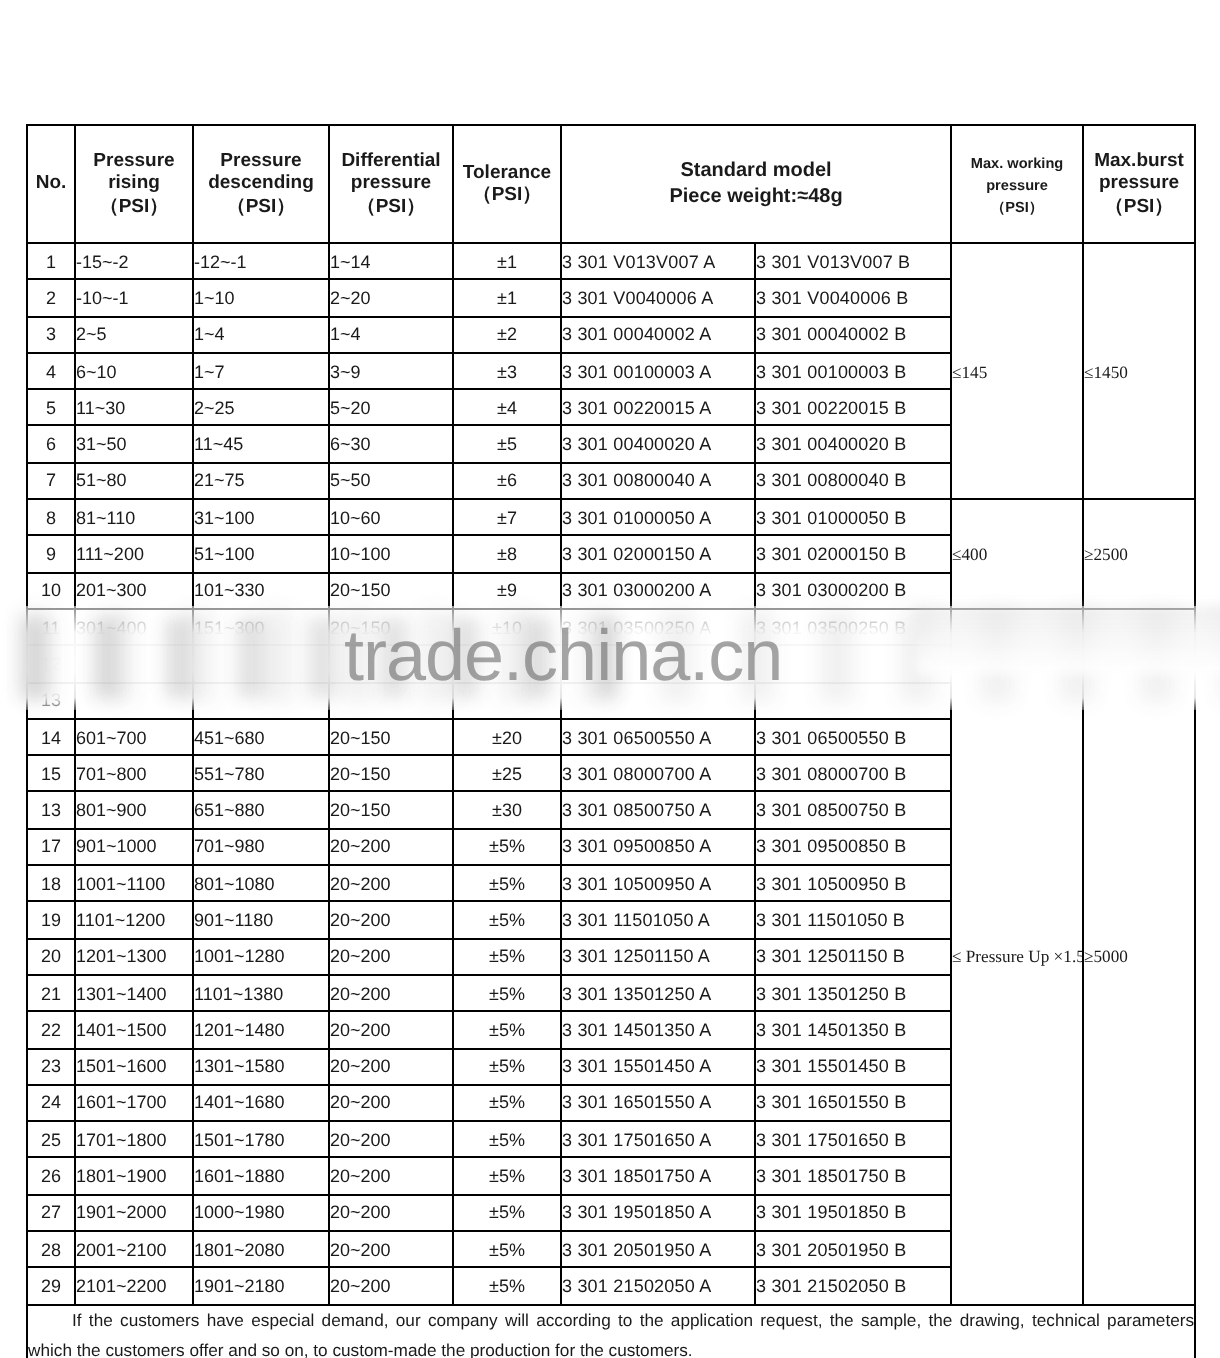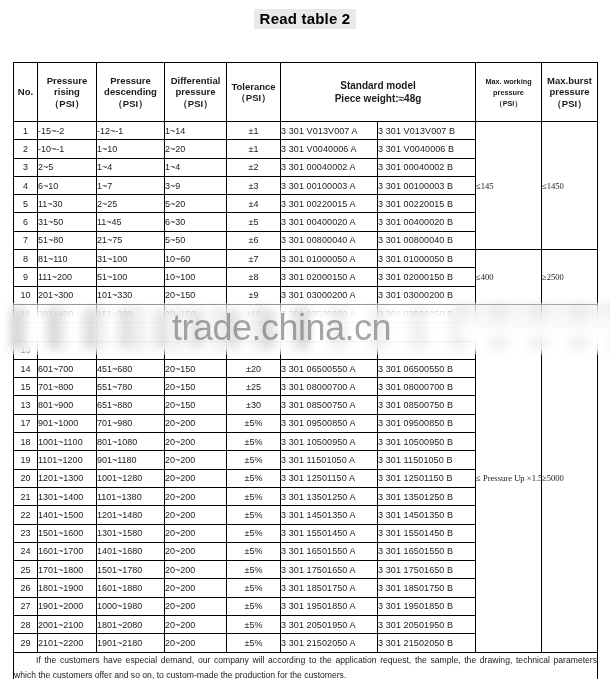--- a/index.html
+++ b/index.html
@@ -190,23 +190,20 @@
     width: 162px; height: 34px;
     background: linear-gradient(to bottom, rgba(200,200,200,0.25), rgba(255,255,255,0.98));
     filter: blur(3px);
   }
 </style>
 </head>
 <body>
 
 <div class="page">
 
-  <div class="title-wrap">
-    <span class="title">Read table 2</span>
-  </div>
 
   <div class="table-wrap">
     <table class="main">
       <colgroup>
         <col class="w-no">
           <col class="w-rise">
           <col class="w-desc">
           <col class="w-diff">
         <col class="w-tol">
           <col class="w-mdl-a">

